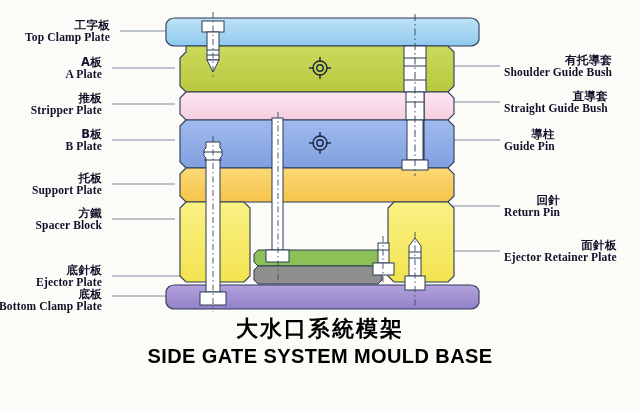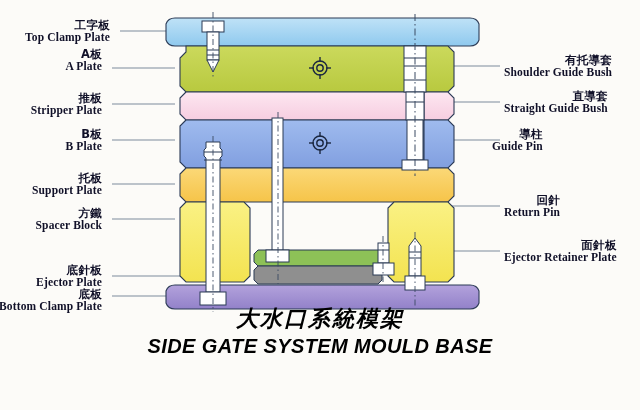--- a/index.html
+++ b/index.html
@@ -185,21 +185,21 @@
       <line x1="309" y1="143" x2="314" y2="143"></line>
       <line x1="326" y1="143" x2="331" y2="143"></line>
     </g>
 
   </svg>
 
   <div class="lbl left" style="right:530px;top:19px;">
     <span class="cn">工字板</span>
     <span class="en">Top Clamp Plate</span>
   </div>
-  <div class="lbl left" style="right:538px;top:48px;">
+  <div class="lbl left" style="right:538px;top:56px;">
     <span class="cn">A板</span>
     <span class="en">A Plate</span>
   </div>
   <div class="lbl left" style="right:538px;top:92px;">
     <span class="cn">推板</span>
     <span class="en">Stripper Plate</span>
   </div>
   <div class="lbl left" style="right:538px;top:128px;">
     <span class="cn">B板</span>
     <span class="en">B Plate</span>
@@ -222,31 +222,31 @@
   </div>
 
   <div class="lbl right" style="left:504px;top:54px;">
     <span class="cn">有托導套</span>
     <span class="en">Shoulder Guide Bush</span>
   </div>
   <div class="lbl right" style="left:504px;top:90px;">
     <span class="cn">直導套</span>
     <span class="en">Straight Guide Bush</span>
   </div>
-  <div class="lbl right" style="left:492px;top:128px;">
+  <div class="lbl right" style="left:504px;top:128px;">
     <span class="cn">導柱</span>
     <span class="en">Guide Pin</span>
   </div>
   <div class="lbl right" style="left:504px;top:239px;">
     <span class="cn">面針板</span>
     <span class="en">Ejector Retainer Plate</span>
   </div>
   <div class="lbl right" style="left:504px;top:194px;">
     <span class="cn">回針</span>
     <span class="en">Return Pin</span>
   </div>
 
-  <div id="title" style="top:308px;font-style:italic;">
+  <div id="title" style="top:318px;">
     <div class="t-cn">大水口系統模架</div>
     <div class="t-en">SIDE GATE SYSTEM MOULD BASE</div>
   </div>
 
 </div>
 
 </body></html>

